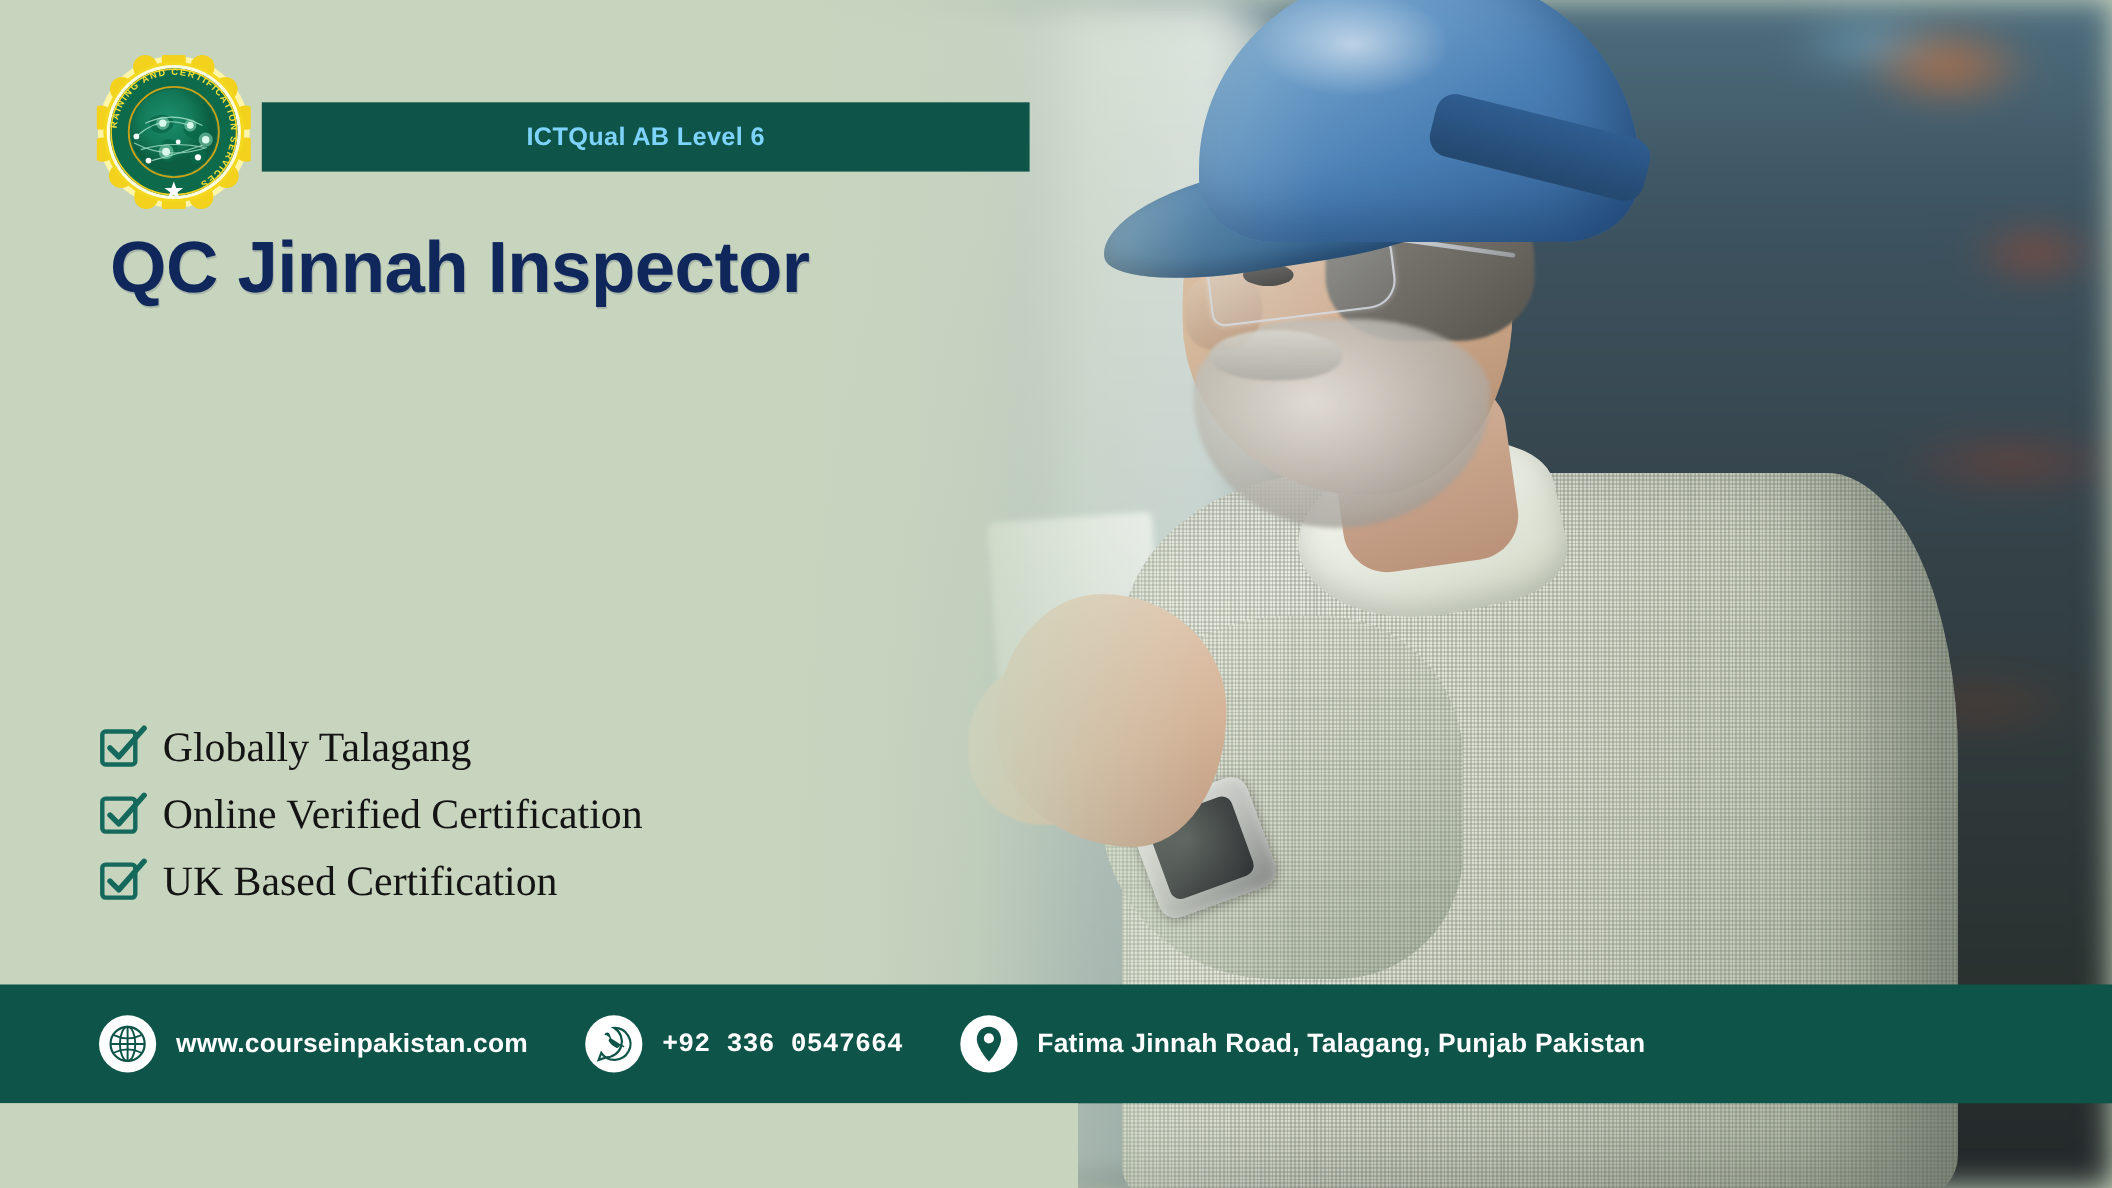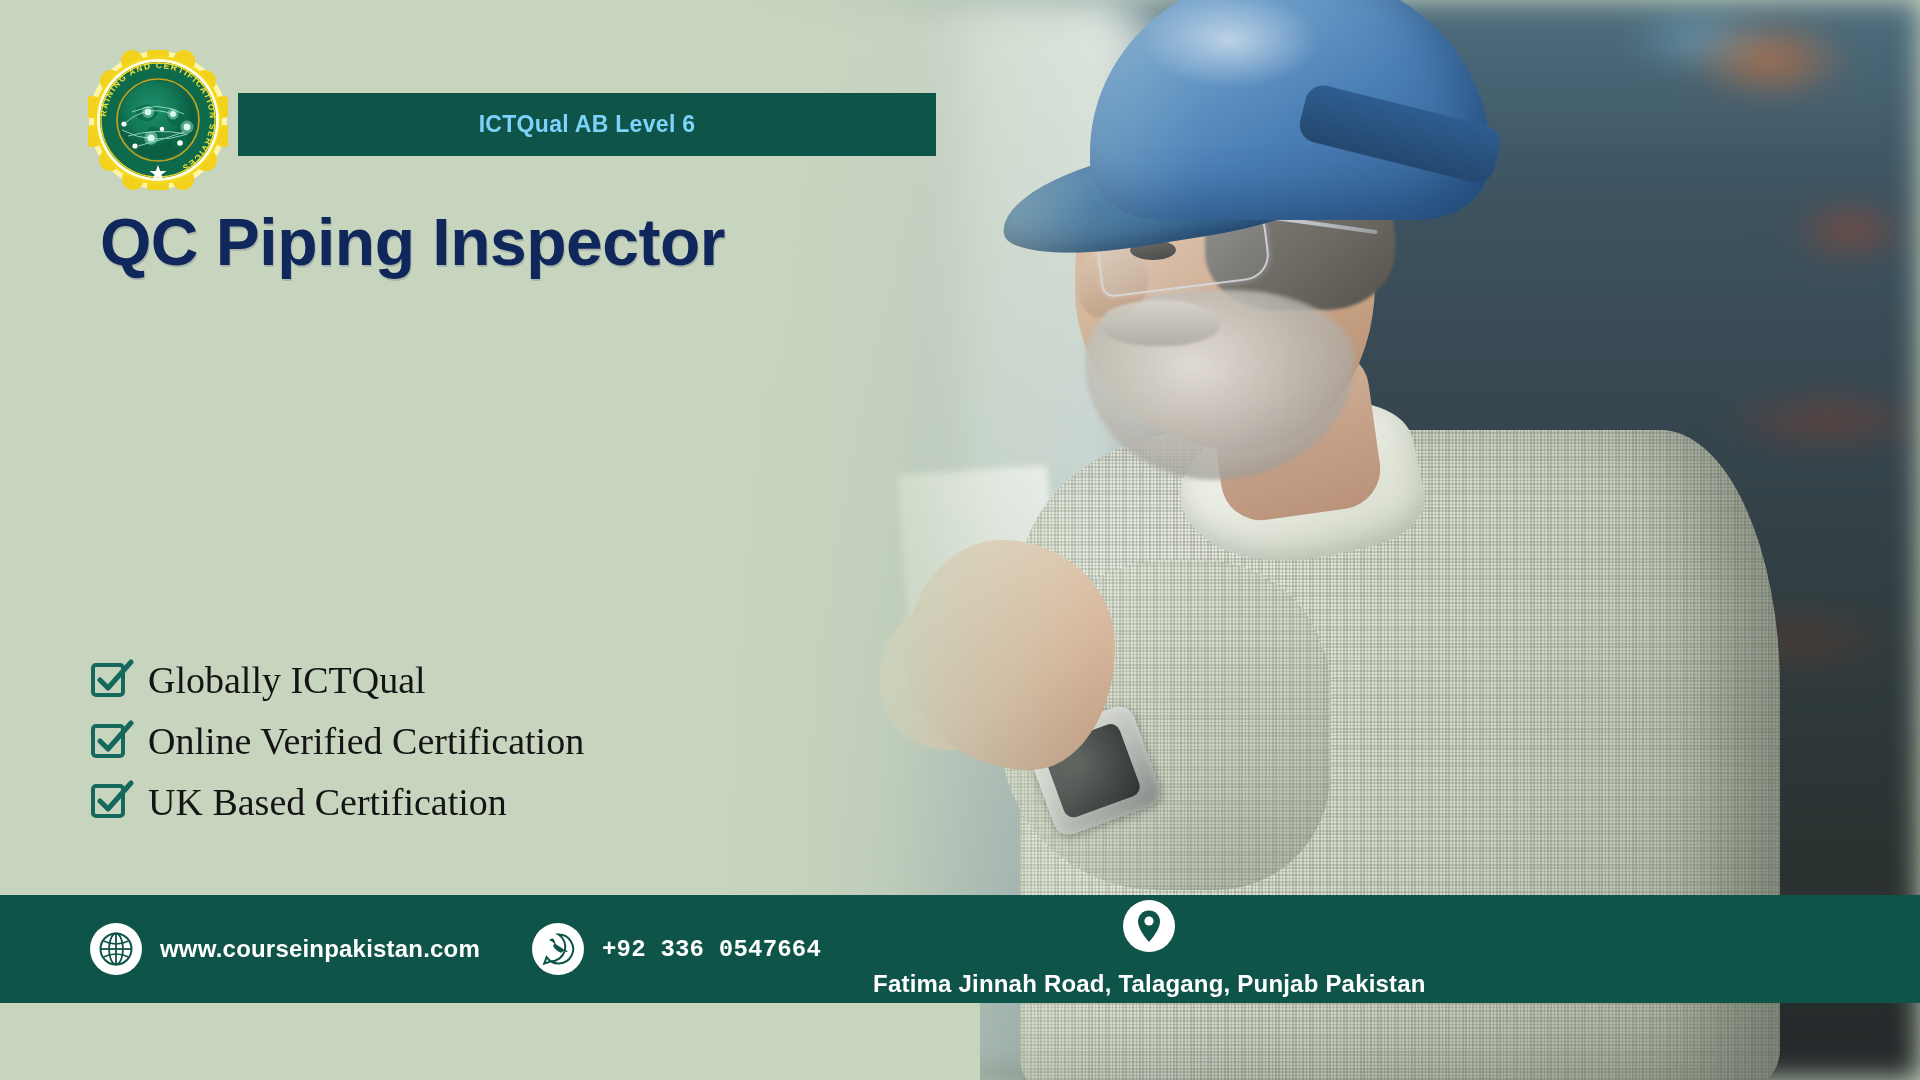--- a/index.html
+++ b/index.html
@@ -325,21 +325,21 @@
   .fitem .ficon svg { display:block; }
   .fitem .ftxt {
     color:#ffffff;
     font-size:24px;
     font-weight:bold;
     letter-spacing:.2px;
     white-space:nowrap;
   }
   .f1 { margin-left:90px; }
   .f2 { margin-left:52px;font-family:Liberation Mono, monospace; }
-  .f3 { margin-left:52px;flex-direction:column; }
+  .f3 { margin-left:52px; }
 
   
   .bottom-strip {
     position:absolute; left:0; top:1003px;
     width:980px; height:77px;
     background:#c7d4be;
   }
 </style>
 </head>
 <body>
@@ -458,33 +458,33 @@
 
         <polygon points="70,124 72.2,130 78.5,130 73.4,133.8 75.4,140 70,136.2 64.6,140 66.6,133.8 61.5,130 67.8,130" fill="#ffffff" transform="translate(0,-9) scale(1)"></polygon>
       </svg>
     </div>
 
     <div class="level-banner">
       <span class="lbl">ICTQual AB Level 6</span>
     </div>
 
     <div class="headline">
-      <div class="l2">QC Piping Inspector</div>
+      <div class="l2">QC Jinnah Inspector</div>
     </div>
 
     <div class="bullets">
 
       <div class="bullet">
         <span class="cbx">
           <svg viewBox="0 0 44 40" xmlns="http://www.w3.org/2000/svg" aria-hidden="true">
             <rect x="3" y="6" width="30" height="30" rx="3" ry="3" fill="none" stroke="#14695c" stroke-width="4"></rect>
             <path d="M10,21 L18,29 L41,3" fill="none" stroke="#14695c" stroke-width="5" stroke-linecap="round" stroke-linejoin="round"></path>
           </svg>
         </span>
-        <span class="txt">Globally ICTQual</span>
+        <span class="txt">Globally Talagang</span>
       </div>
 
       <div class="bullet">
         <span class="cbx">
           <svg viewBox="0 0 44 40" xmlns="http://www.w3.org/2000/svg" aria-hidden="true">
             <rect x="3" y="6" width="30" height="30" rx="3" ry="3" fill="none" stroke="#14695c" stroke-width="4"></rect>
             <path d="M10,21 L18,29 L41,3" fill="none" stroke="#14695c" stroke-width="5" stroke-linecap="round" stroke-linejoin="round"></path>
           </svg>
         </span>
         <span class="txt">Online Verified Certification</span>

